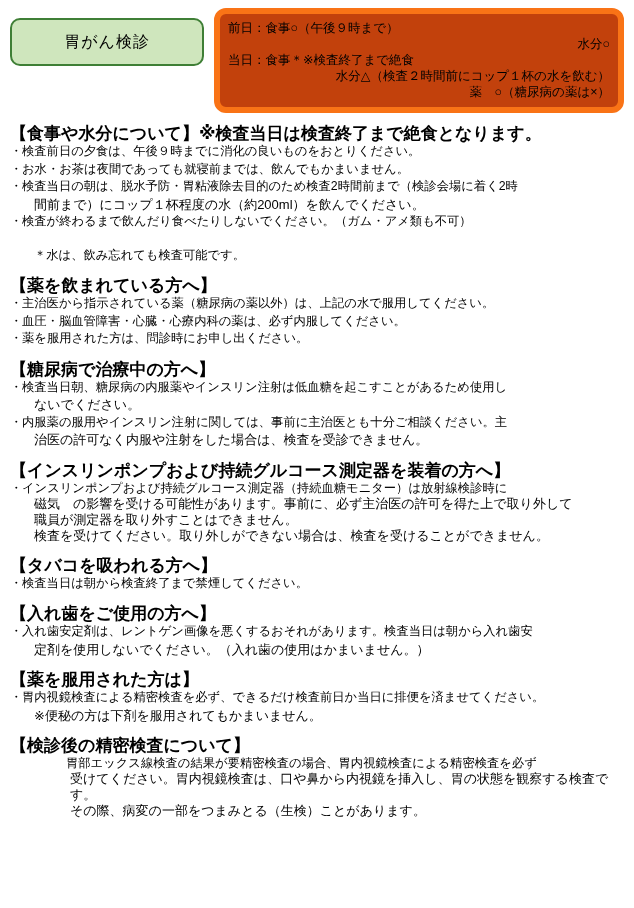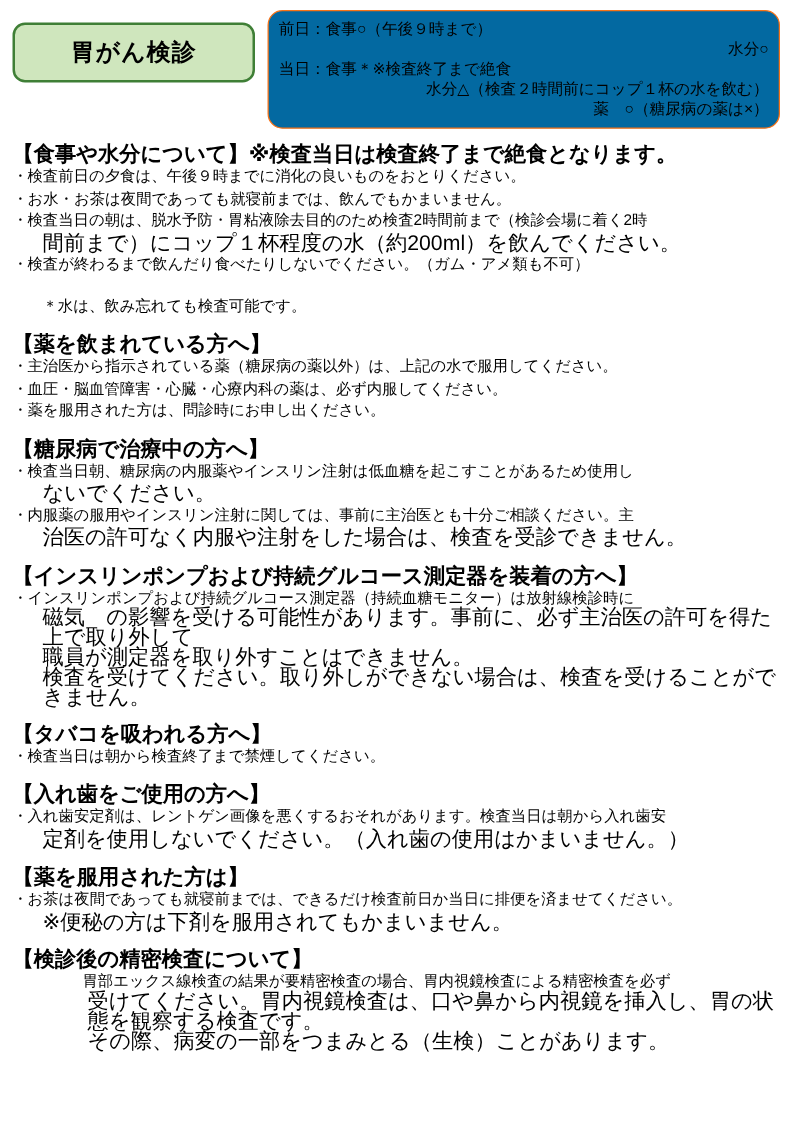--- a/index.html
+++ b/index.html
@@ -35,29 +35,29 @@
     height: 44px;
     background: #cfe6bd;
     border: 2px solid #3f7f36;
     border-radius: 10px;
     display: flex;
     align-items: center;
     justify-content: center;
     margin-top: 10px;
   }
   .title-badge span {
-    font-size: 19px;
-    font-weight: bold;
+    font-size: 16px;
+    font-weight: normal;
     letter-spacing: 1px;
     color: #000;
   }
   .summary-box {
     flex: 1 1 auto;
-    background: #0369a1;
-    border: 1px solid #f97316;
+    background: #c2410c;
+    border: 6px solid #f97316;
     border-radius: 12px;
     padding: 6px 8px 7px 8px;
     box-sizing: border-box;
   }
   .summary-line {
     font-size: 12.5px;
     line-height: 16px;
     white-space: pre;
   }
   .summary-line.indent-1 {
@@ -85,21 +85,21 @@
     padding-left: 12px;
     position: relative;
     white-space: pre-wrap;
   }
   .bullet-line .marker {
     position: absolute;
     left: 0;
     top: 0;
   }
   .cont-line {
-    font-size: 17px;
+    font-size: 13px;
     line-height: 17.5px;
     padding-left: 24px;
     white-space: pre-wrap;
   }
   .cont-line.deep {
     padding-left: 60px;
   }
   .note-line {
     font-size: 12.3px;
     line-height: 17.5px;
@@ -176,21 +176,21 @@
     </div>
 
     <div class="section">
       <div class="section-heading">【入れ歯をご使用の方へ】</div>
       <div class="bullet-line"><span class="marker">・</span><span>入れ歯安定剤は、レントゲン画像を悪くするおそれがあります。検査当日は朝から入れ歯安</span></div>
       <div class="cont-line">定剤を使用しないでください。（入れ歯の使用はかまいません。）</div>
     </div>
 
     <div class="section">
       <div class="section-heading">【薬を服用された方は】</div>
-      <div class="bullet-line"><span class="marker">・</span><span>お茶は夜間であっても就寝前までは、できるだけ検査前日か当日に排便を済ませてください。</span></div>
+      <div class="bullet-line"><span class="marker">・</span><span>胃内視鏡検査による精密検査を必ず、できるだけ検査前日か当日に排便を済ませてください。</span></div>
       <div class="cont-line">※便秘の方は下剤を服用されてもかまいません。</div>
     </div>
 
     <div class="section">
       <div class="section-heading">【検診後の精密検査について】</div>
       <div class="plain-line tight">胃部エックス線検査の結果が要精密検査の場合、胃内視鏡検査による精密検査を必ず</div>
       <div class="cont-line deep tight">受けてください。胃内視鏡検査は、口や鼻から内視鏡を挿入し、胃の状態を観察する検査です。</div>
       <div class="cont-line deep tight">その際、病変の一部をつまみとる（生検）ことがあります。</div>
     </div>
 

